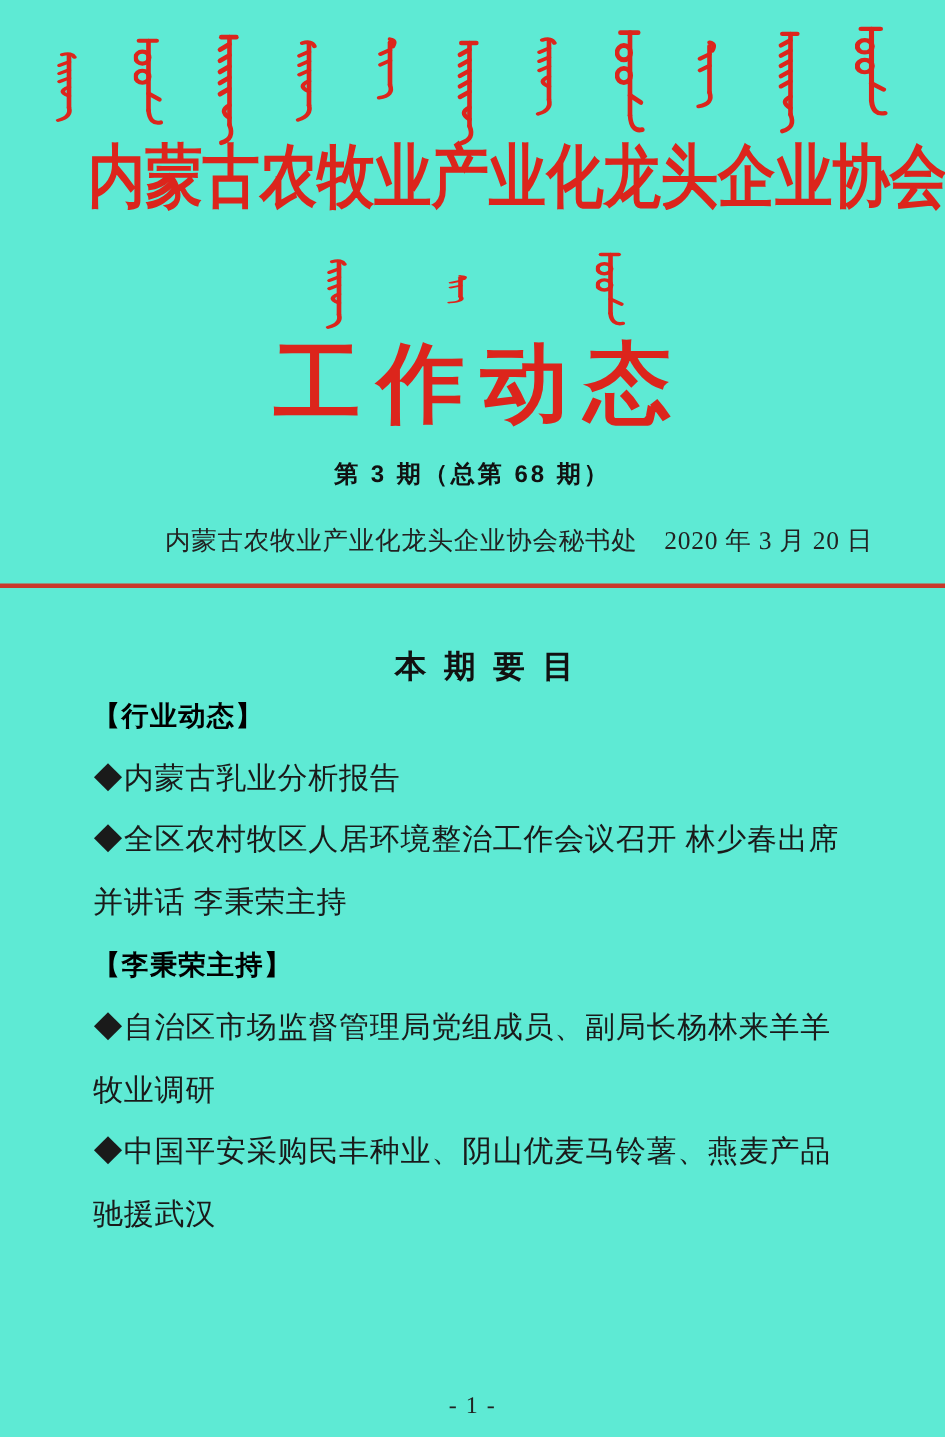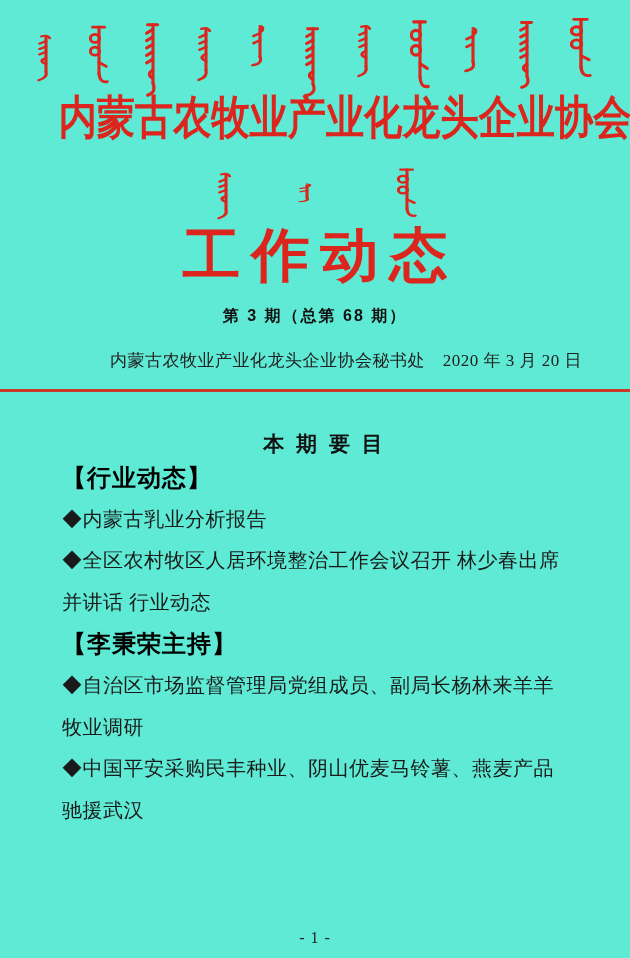--- a/index.html
+++ b/index.html
@@ -48,21 +48,21 @@
     font-size:21px; font-weight:bold; color:#111; letter-spacing:3px;
     font-family:"Liberation Sans", sans-serif;
     padding-left:19px;
   }
   .toc-body {
     position:absolute; top:457px; left:62px; width:507px;
     font-size:20px; line-height:41.6px; word-break:break-all;
   }
   .toc-section-title {
     font-family:"Liberation Sans", sans-serif; font-weight:bold;
-    font-size:24px; color:#000; letter-spacing:1px;
+    font-size:18px; color:#000; letter-spacing:1px;
   }
   .toc-item { letter-spacing:0.5px; color:#1a1a1a; }
   .page-number {
     position:absolute; top:929px; left:0; width:630px; text-align:center;
     font-size:16px; color:#222; letter-spacing:1px;
   }
 </style>
 </head>
 <body>
 
@@ -171,21 +171,21 @@
   </div>
 
   <div class="red-rule"></div>
 
   <div class="toc-heading">本 期 要 目</div>
   <div class="toc-body">
   <div class="toc-section">
     <div class="toc-section-title">【行业动态】</div>
     <div class="toc-section-items">
           <div class="toc-item">◆内蒙古乳业分析报告</div>
-          <div class="toc-item">◆全区农村牧区人居环境整治工作会议召开 林少春出席并讲话 行业动态</div>
+          <div class="toc-item">◆全区农村牧区人居环境整治工作会议召开 林少春出席并讲话 李秉荣主持</div>
         </div>
   </div>
 
   <div class="toc-section">
     <div class="toc-section-title">【李秉荣主持】</div>
     <div class="toc-section-items">
           <div class="toc-item">◆自治区市场监督管理局党组成员、副局长杨林来羊羊牧业调研</div>
           <div class="toc-item">◆中国平安采购民丰种业、阴山优麦马铃薯、燕麦产品驰援武汉</div>
         </div>
   </div>

